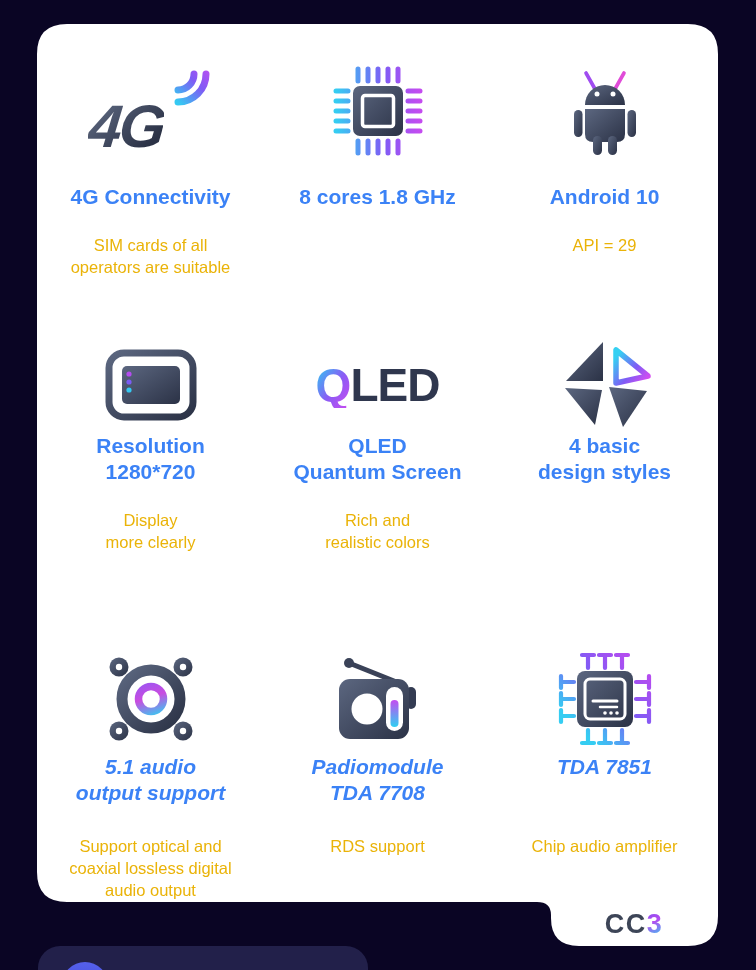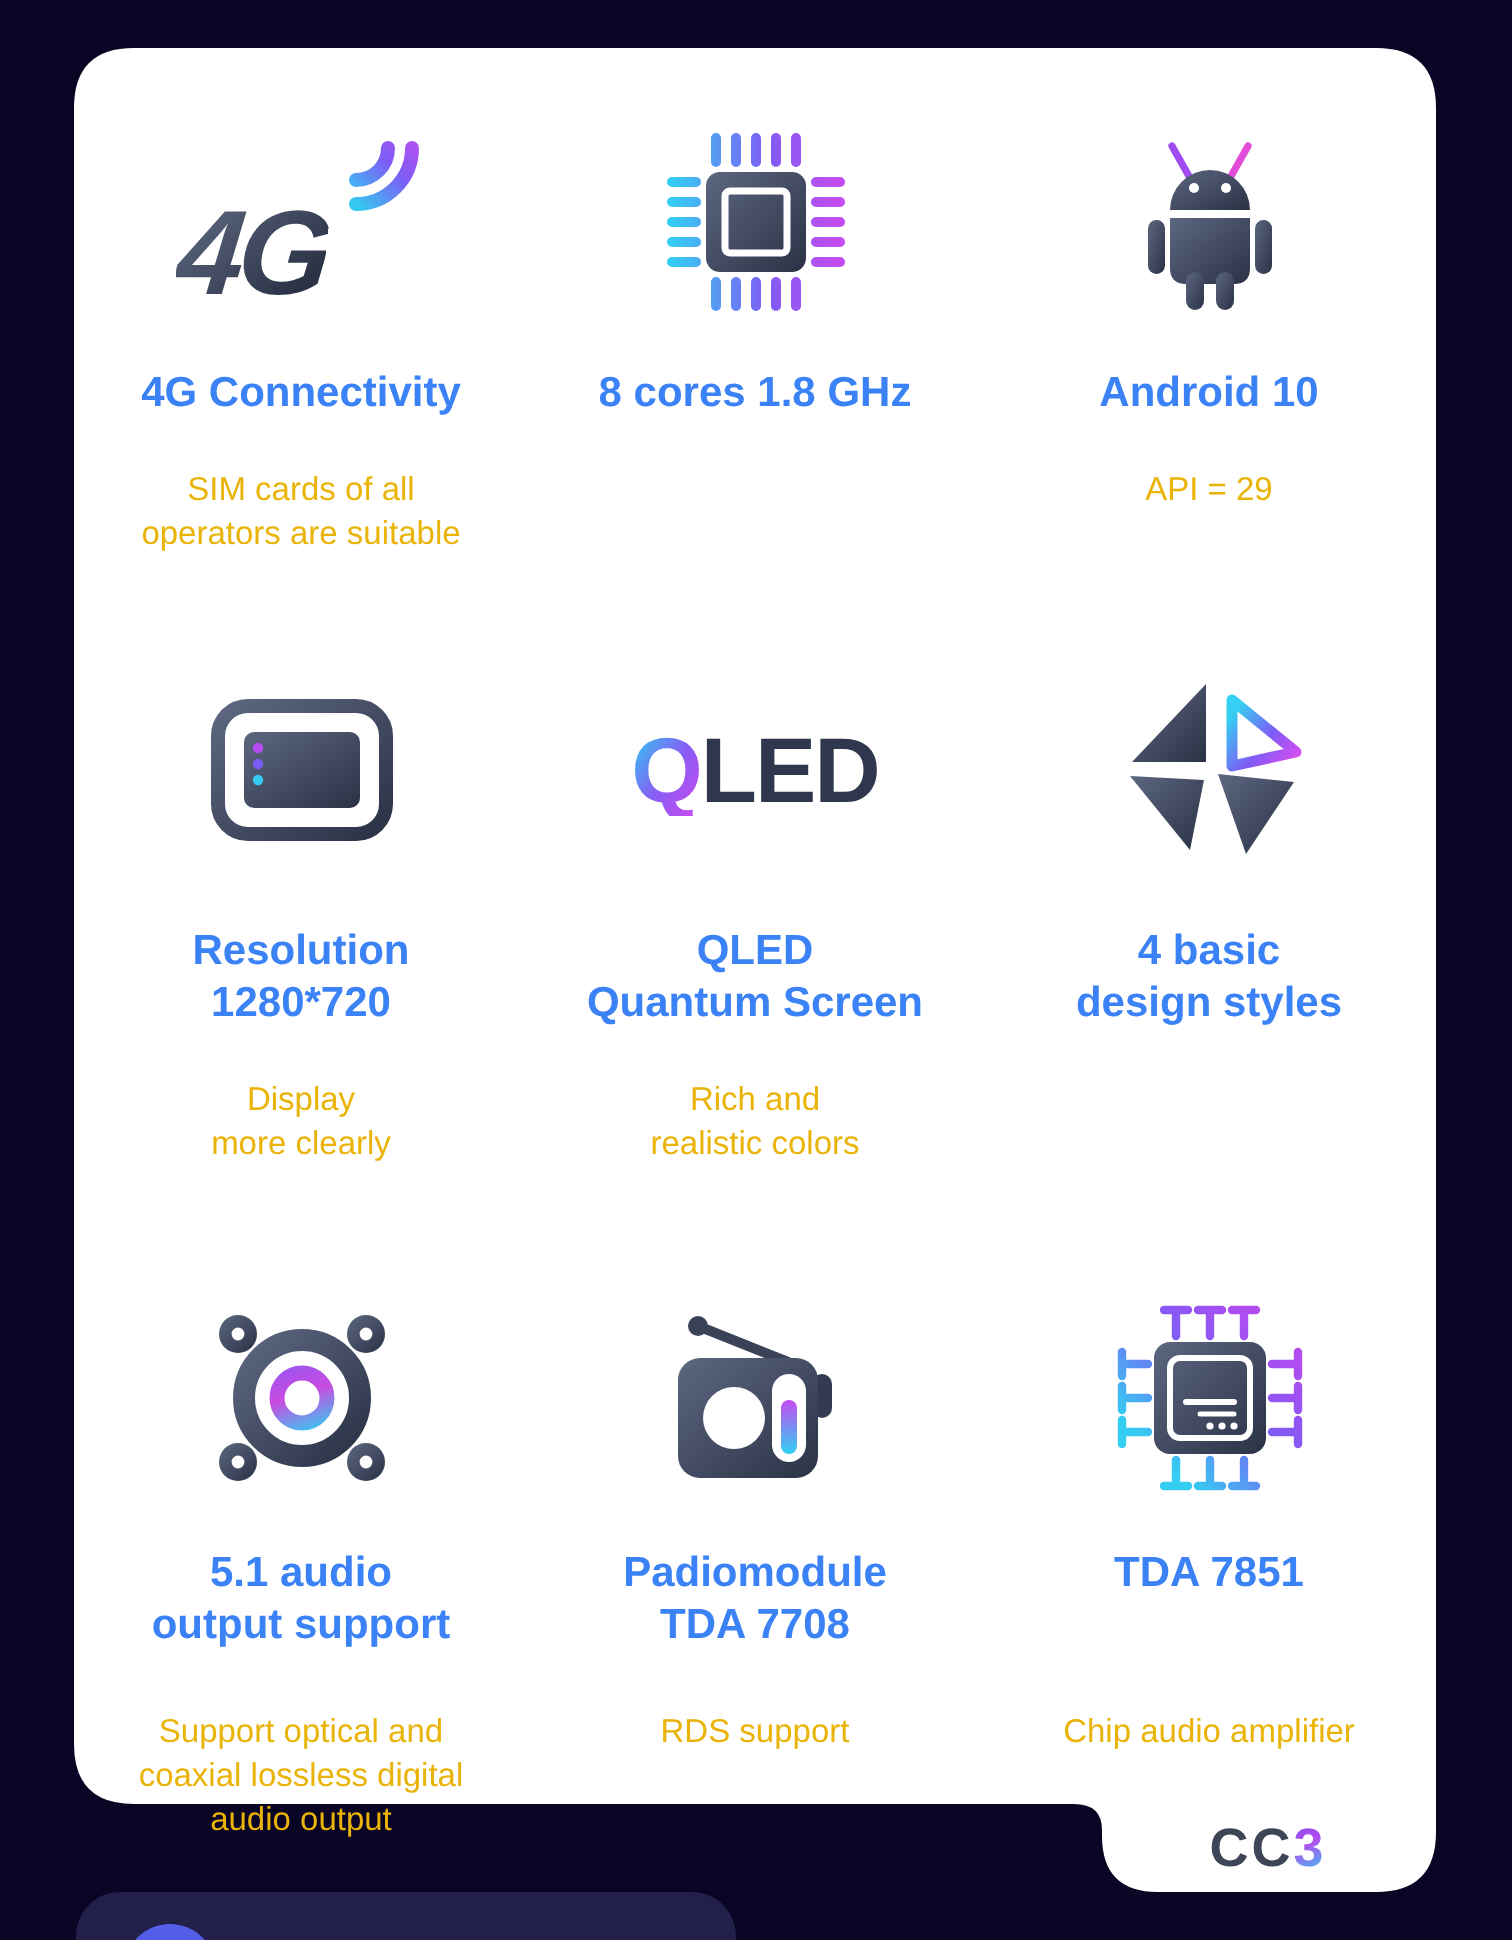--- a/index.html
+++ b/index.html
@@ -7,24 +7,24 @@
        font-family:"Liberation Sans",sans-serif;}
   .screen{position:absolute;inset:0;}
   .card-svg{position:absolute;left:0;top:0;}
   .content{position:absolute;left:37px;top:24px;width:681px;}
   .row{display:grid;grid-template-columns:1fr 1fr 1fr;justify-items:center;text-align:center;}
   .row-1{height:261px;padding-top:26px;}
   .row-1 .icon-wrap{height:122px;}
   .row-1 .title{margin-top:12px;}
   .row-2{height:285px;padding-top:28px;}
   .row-2 .icon-wrap{height:92px;}
-  .row-2 .title{margin-top:32px;min-height:52px;text-align:center;}
+  .row-2 .title{margin-top:2px;min-height:52px;text-align:center;}
   .row-3{padding-top:28px;}
   .row-3 .icon-wrap{height:94px;}
-  .row-3 .title{margin-top:28px;min-height:57px;}
+  .row-3 .title{margin-top:8px;min-height:57px;font-style:italic;}
   .cell{display:flex;flex-direction:column;align-items:center;width:100%;}
   .icon-wrap{display:flex;align-items:center;justify-content:center;}
   .title{font-size:21px;font-weight:bold;color:#3b82f6;line-height:1.24;white-space:pre-line;}
   .subtitle{font-size:16.5px;color:#eab308;line-height:1.34;white-space:pre-line;margin-top:24px;}
   
   .fourg{position:relative;width:128px;height:100px;}
   .fourg-text{position:absolute;left:2px;bottom:0px;font-size:60px;font-weight:800;font-style:italic;
     letter-spacing:-3px;transform:skewX(-6deg);
     background:linear-gradient(135deg,#5d6880 10%,#2b3246 80%);
     -webkit-background-clip:text;background-clip:text;color:transparent;}

